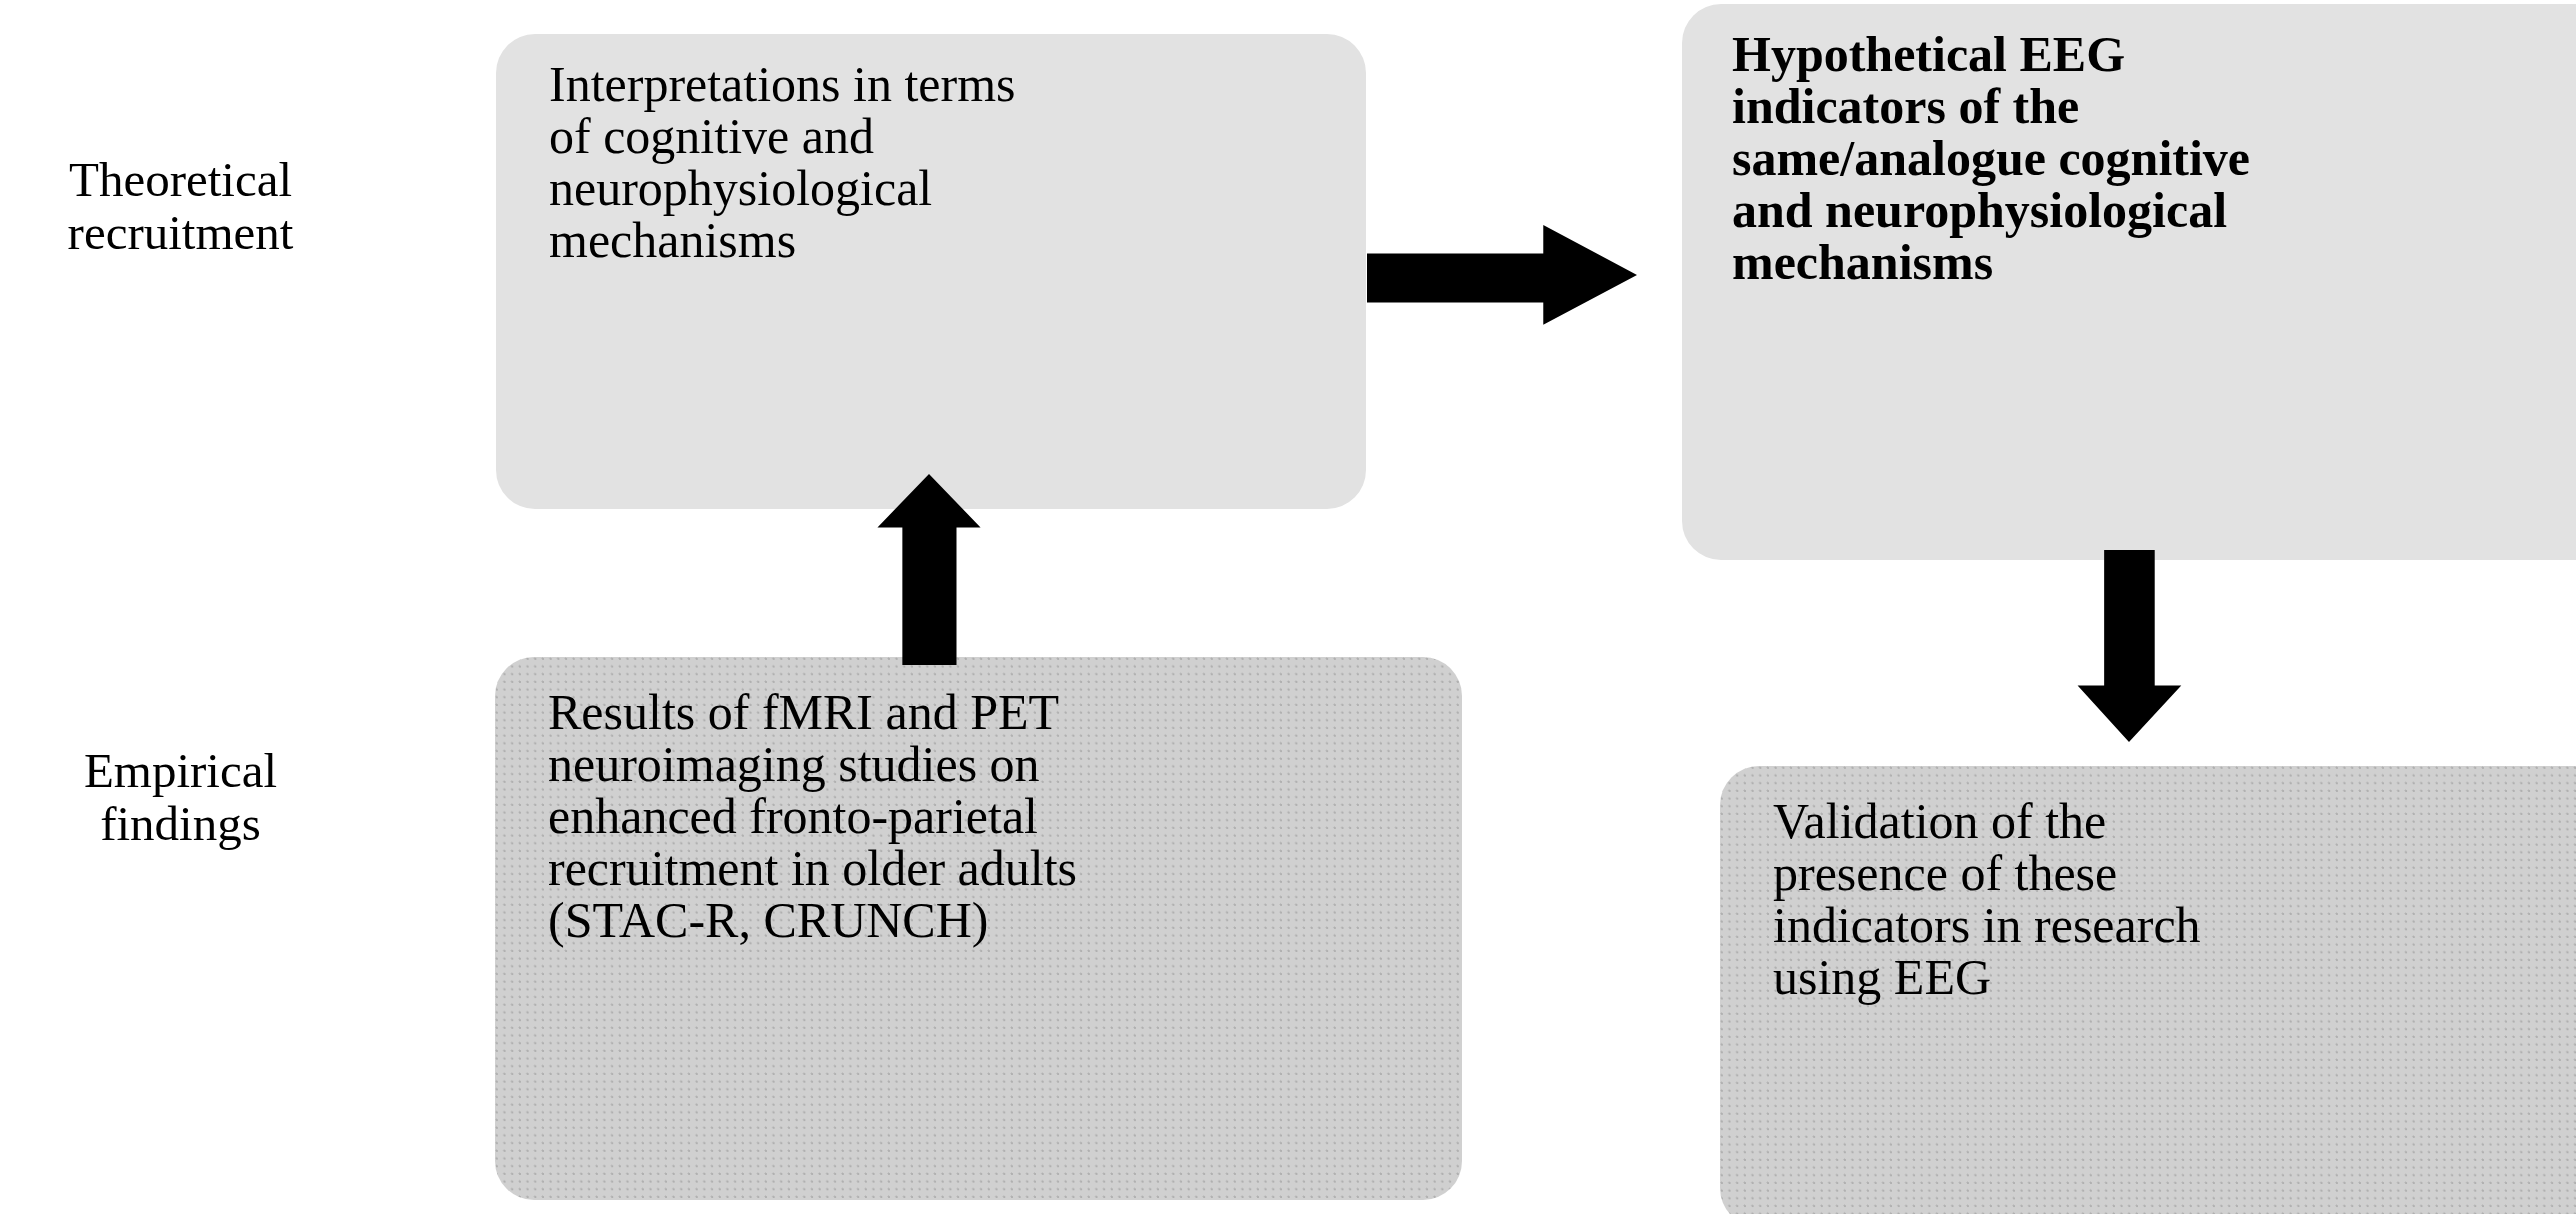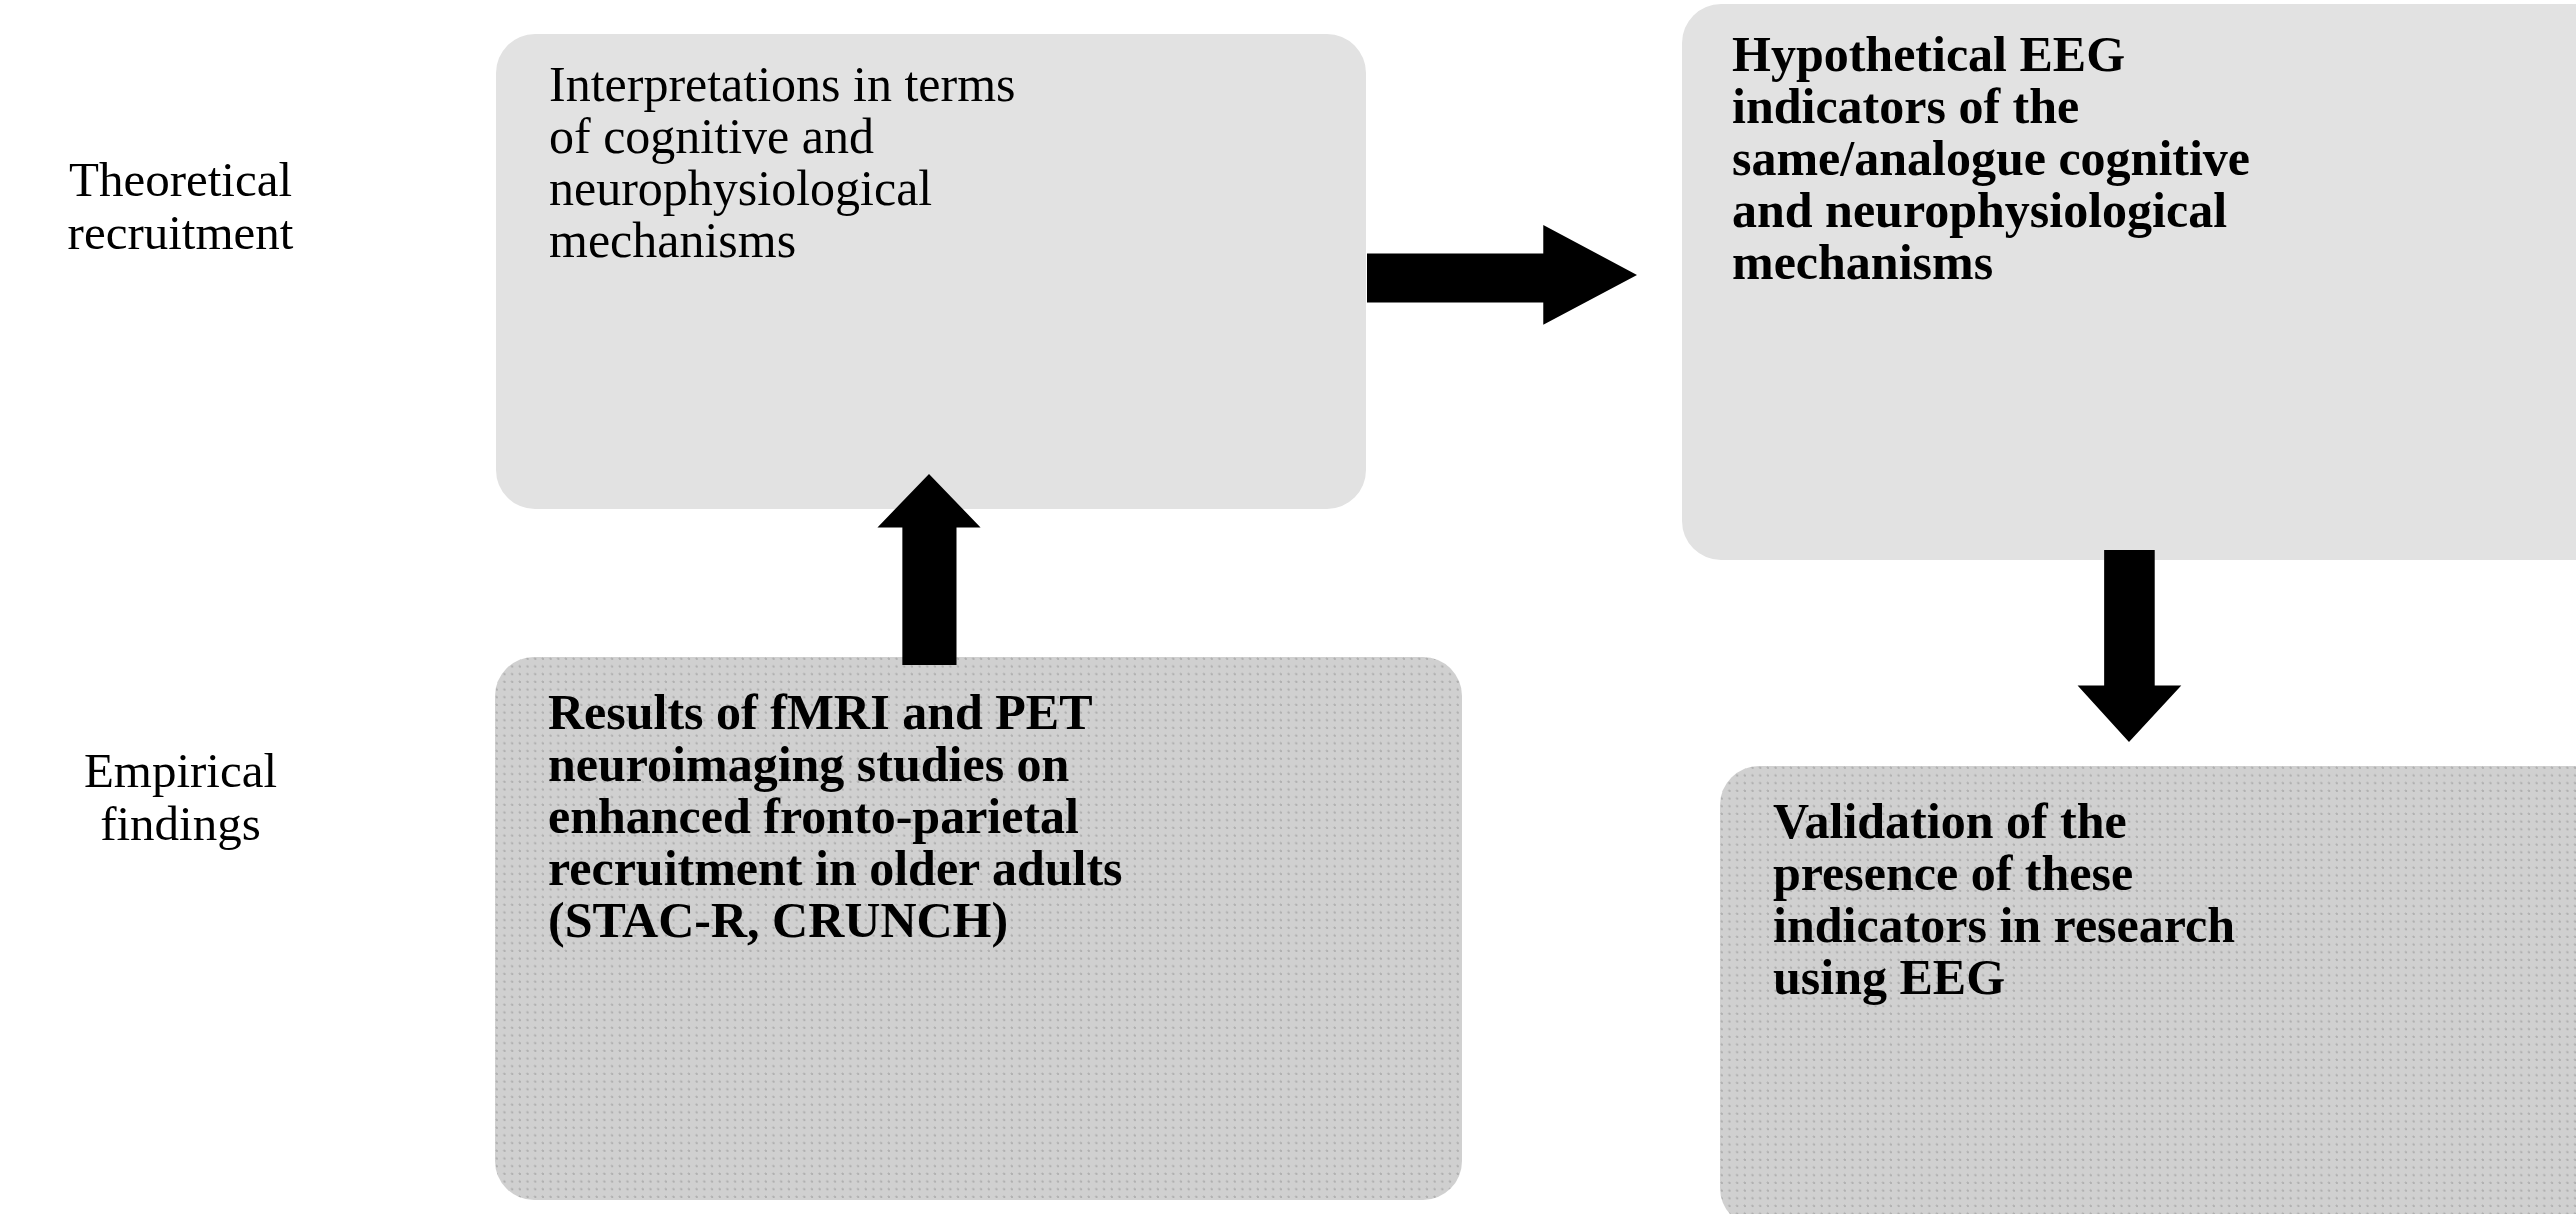--- a/index.html
+++ b/index.html
@@ -46,21 +46,20 @@
   .node-box .node-text {
     display: block;
     white-space: pre-line;
   }
   .tone-light { background-color: #e2e2e2; }
   .tone-dark  {
     background-color: #d0d0d0;
     background-image:
       radial-gradient(circle at 1.7px 1.7px, rgba(150,150,150,0.55) 1.1px, rgba(0,0,0,0) 1.4px);
     background-size: 7.7px 7.7px;
-    font-weight: bold;
   }
 
   #box-interpretations { left: 496px;  top: 34px;  width: 870px; height: 475px; }
   #box-hypothetical    { left: 1682px; top: 4.3px;   width: 939px; height: 556px; padding-left: 50px; font-weight: bold; }
   #box-results         { left: 495px;  top: 657px; width: 967px; height: 543px; padding-top: 29px; }
   #box-validation      { left: 1720px; top: 734px; width: 949px;  height: 461px; padding-top: 29px; margin-top: 32px; }
 
   
   .arrow { position: absolute; }
   .arrow svg { display: block; }

